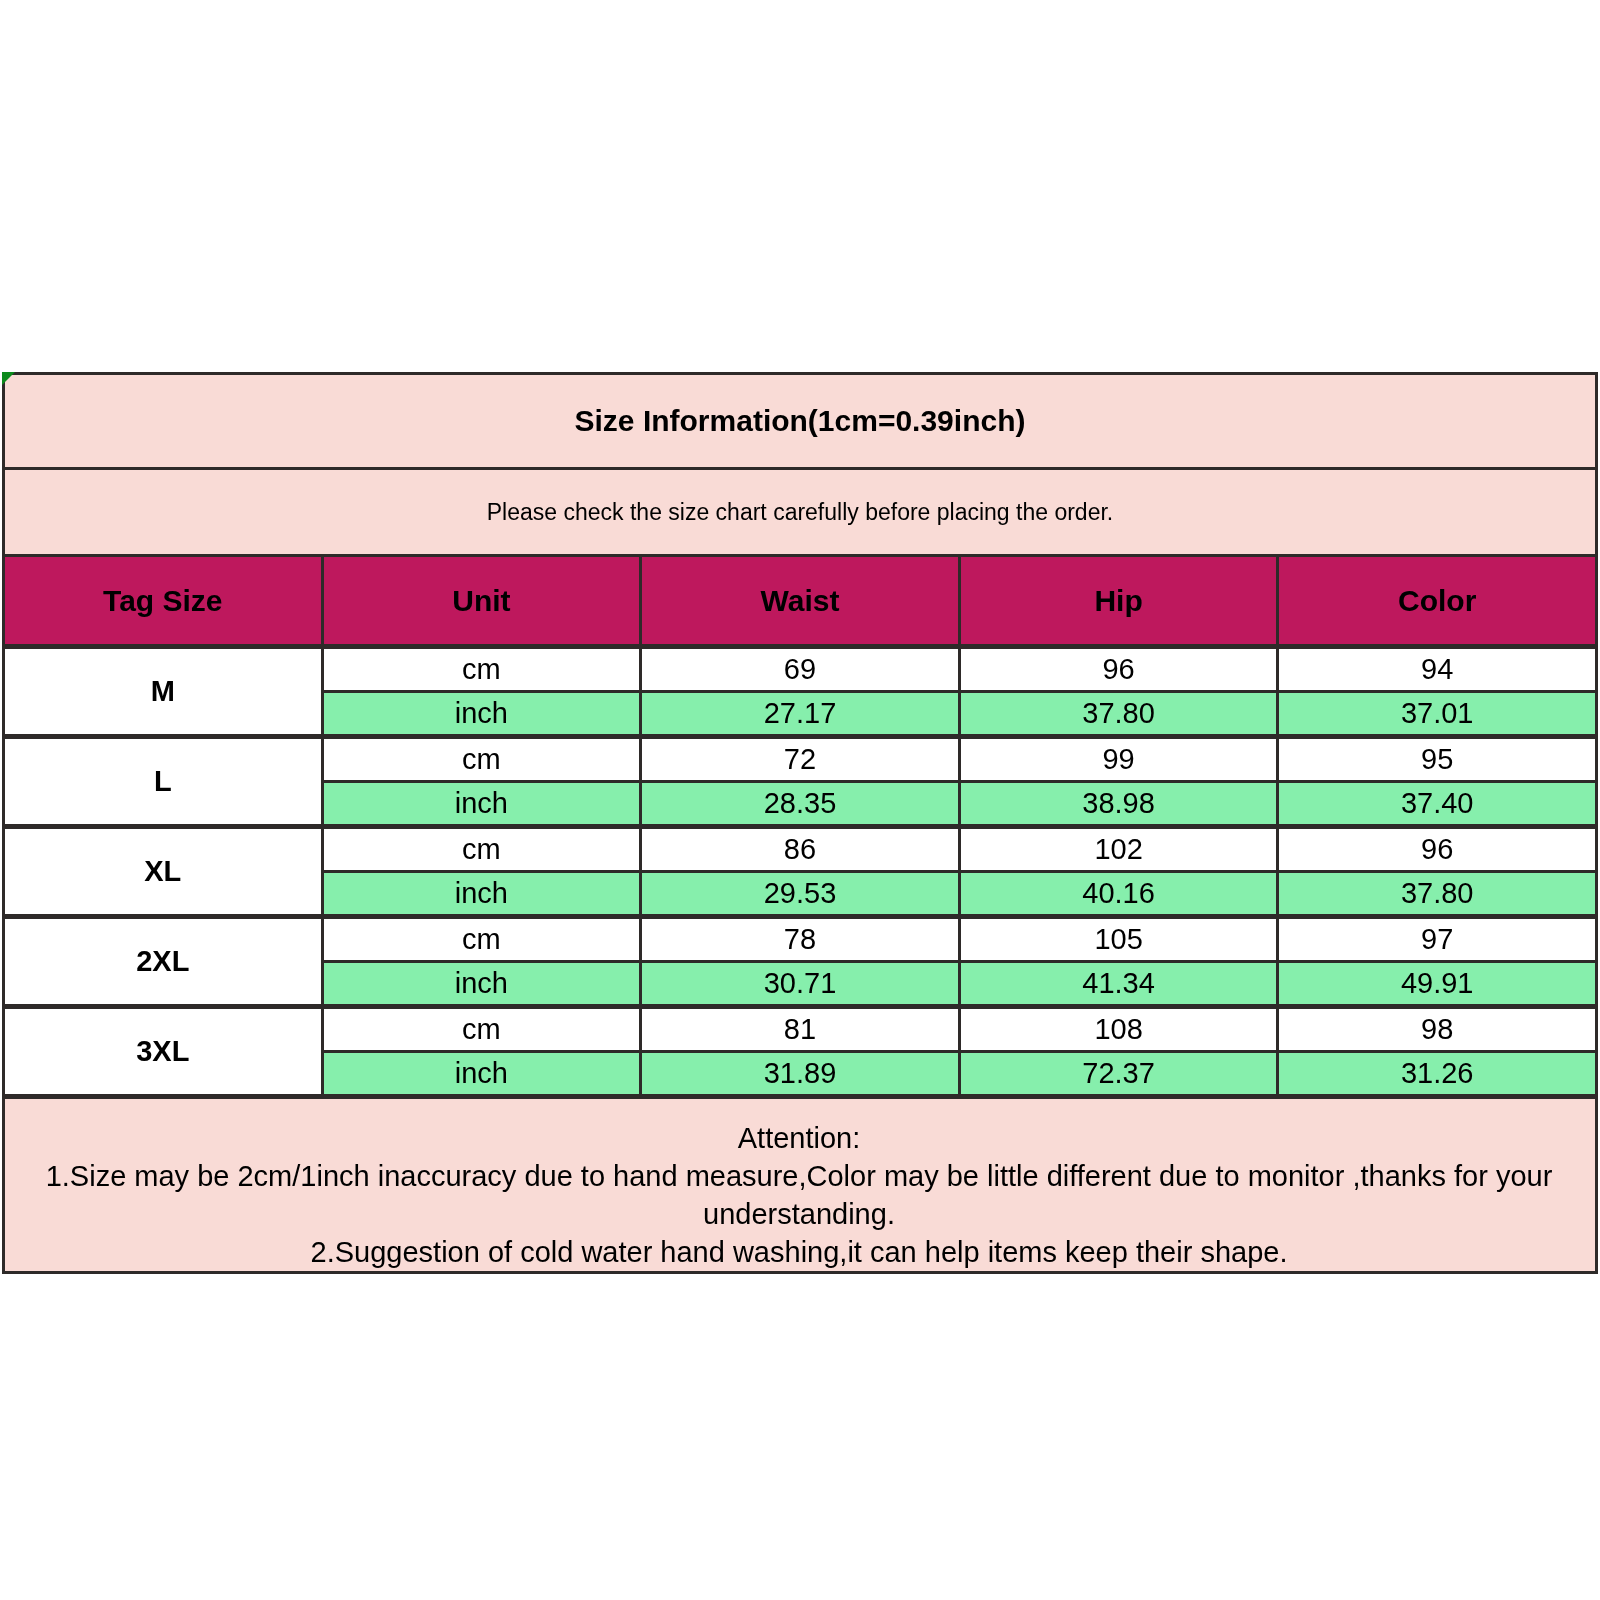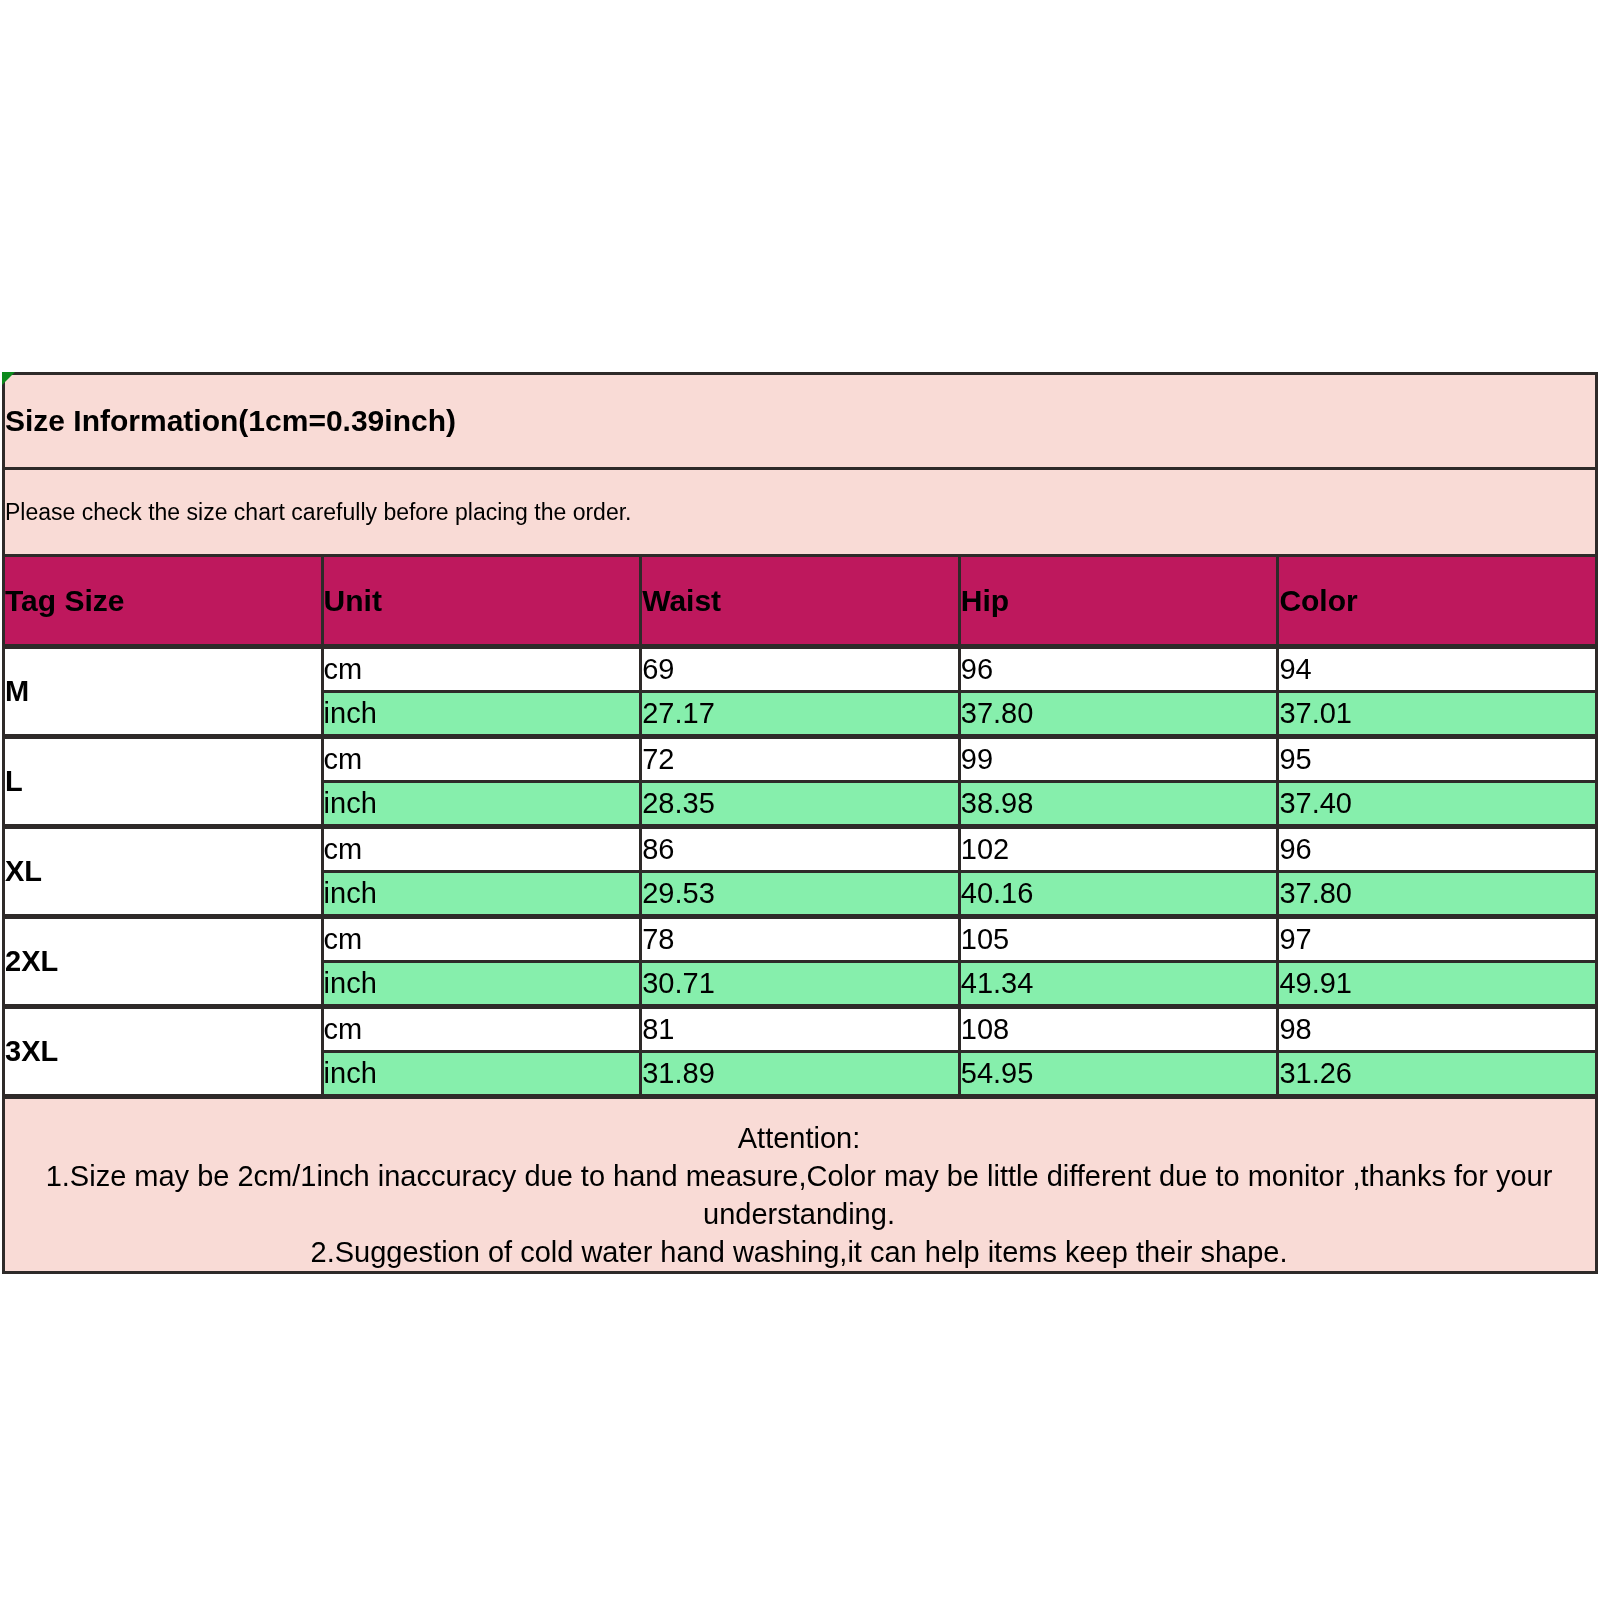--- a/index.html
+++ b/index.html
@@ -14,21 +14,21 @@
   .size-table {
     position:absolute;
     left:2px; top:372px;
     width:1596px; height:849px;
     border-collapse:collapse;
     table-layout:fixed;
     background:#ffffff;
   }
   .size-table td, .size-table th {
     border:3px solid #2e2a29;
-    text-align:left;
+    text-align:center;
     vertical-align:middle;
     padding:0;
     overflow:hidden;
   }
   tr.title-row td {
     background:#f9dbd6;
     font-size:30px;
     font-weight:bold;
     height:92px;
   }
@@ -169,21 +169,21 @@
   <tr class="cm-row block-top">
     <td class="size-cell" rowspan="2">3XL</td>
     <td>cm</td>
     <td>81</td>
     <td>108</td>
     <td>98</td>
   </tr>
   <tr class="inch-row">
     <td>inch</td>
     <td>31.89</td>
-    <td>54.95</td>
+    <td>72.37</td>
     <td>31.26</td>
   </tr>
 
   <tr class="attention-row">
     <td colspan="5">
       <div>Attention:</div>
       <div>1.Size may be 2cm/1inch inaccuracy due to hand measure,Color may be little different due to monitor ,thanks for your</div>
       <div>understanding.</div>
       <div>2.Suggestion of cold water hand washing,it can help items keep their shape.</div>
     </td>

